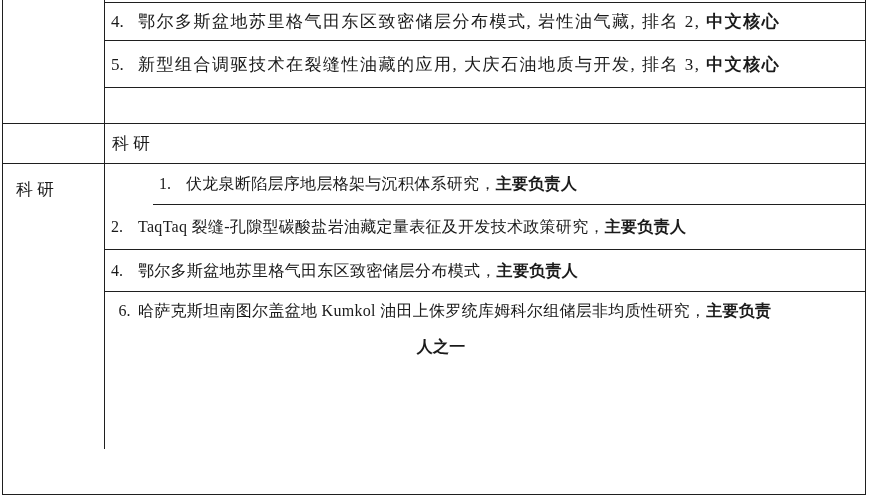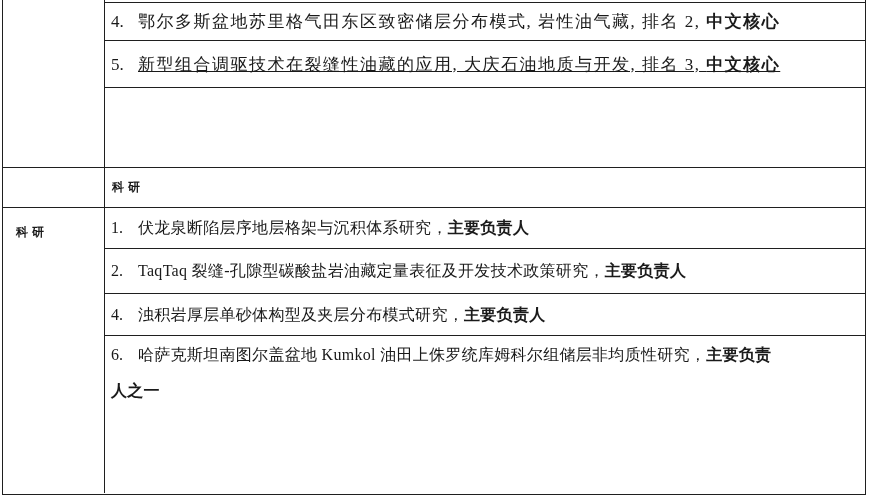--- a/index.html
+++ b/index.html
@@ -25,55 +25,55 @@
     background: #ffffff;
   }
   .band { display: flex; width: 100%; }
   .band.bb { border-bottom: 1.5px solid #1f1f1f; }
   .left-cell {
     flex: none;
     width: 102px;
     border-right: 1.5px solid #1f1f1f;
   }
   .right-cell { flex: 1; display: flex; flex-direction: column; min-width: 0; }
-  .band-pubs { height: 168px; }
+  .band-pubs { height: 124px; }
   .band-pubs .right-cell { margin-top: 2px; border-top: 1.5px solid #1f1f1f; }
   .band-header { height: 40px; }
   .band-research { height: 285px; }
 
   .row {
     display: flex;
     align-items: center;
     padding-left: 6px;
     padding-right: 8px;
     overflow: hidden;
   }
   .row.bb { border-bottom: 1.5px solid #1f1f1f; }
   .h38 { height: 38px; }
-  .h47 { height: 47px; text-decoration: underline; }
+  .h47 { height: 47px; }
   .h81 { height: 81px; }
-  .h41 { height: 41px; }
+  .h41 { height: 41px; margin-left: 48px; }
   .h45 { height: 45px; }
   .h42 { height: 42px; }
   .h43 { height: 43px; }
-  .h73 { height: 73px; }
+  .h73 { height: 73px; text-align: center; }
 
   .line { line-height: 35px; }
   .pub-line { font-size: 17px; letter-spacing: 1.5px; }
   .res-line { font-size: 16px; letter-spacing: 0.3px; line-height: 36px; }
   .num {
     display: inline-block;
     width: 27px;
     letter-spacing: 0;
   }
   .em { font-weight: 700; }
 
   .section-label {
-    font-weight: 700;
-    font-size: 12px;
+    font-weight: 400;
+    font-size: 17px;
     letter-spacing: 4px;
   }
   .band-header .right-cell {
     justify-content: center;
     padding-left: 7px;
   }
   .band-research .left-cell {
     padding: 14px 0 0 13px;
   }
 </style>
@@ -115,21 +115,21 @@
         <div class="row h41 bb">
           <p class="line res-line"><span class="num">1.</span><span>伏龙泉断陷层序地层格架与沉积体系研究，</span><b class="em">主要负责人</b></p>
         </div>
 
         <div class="row h45 bb">
           <p class="line res-line"><span class="num">2.</span><span>TaqTaq 裂缝-孔隙型碳酸盐岩油藏定量表征及开发技术政策研究，</span><b class="em">主要负责人</b></p>
         </div>
 
 
         <div class="row h42 bb">
-          <p class="line res-line"><span class="num">4.</span><span>浊积岩厚层单砂体构型及夹层分布模式研究，</span><b class="em">主要负责人</b></p>
+          <p class="line res-line"><span class="num">4.</span><span>鄂尔多斯盆地苏里格气田东区致密储层分布模式，</span><b class="em">主要负责人</b></p>
         </div>
 
 
         <div class="row h73">
           <p class="line res-line"><span class="num">6.</span><span>哈萨克斯坦南图尔盖盆地 Kumkol 油田上侏罗统库姆科尔组储层非均质性研究，</span><b class="em">主要负责</b><br><b class="em">人之一</b></p>
         </div>
 
       </div>
     </div>
 

